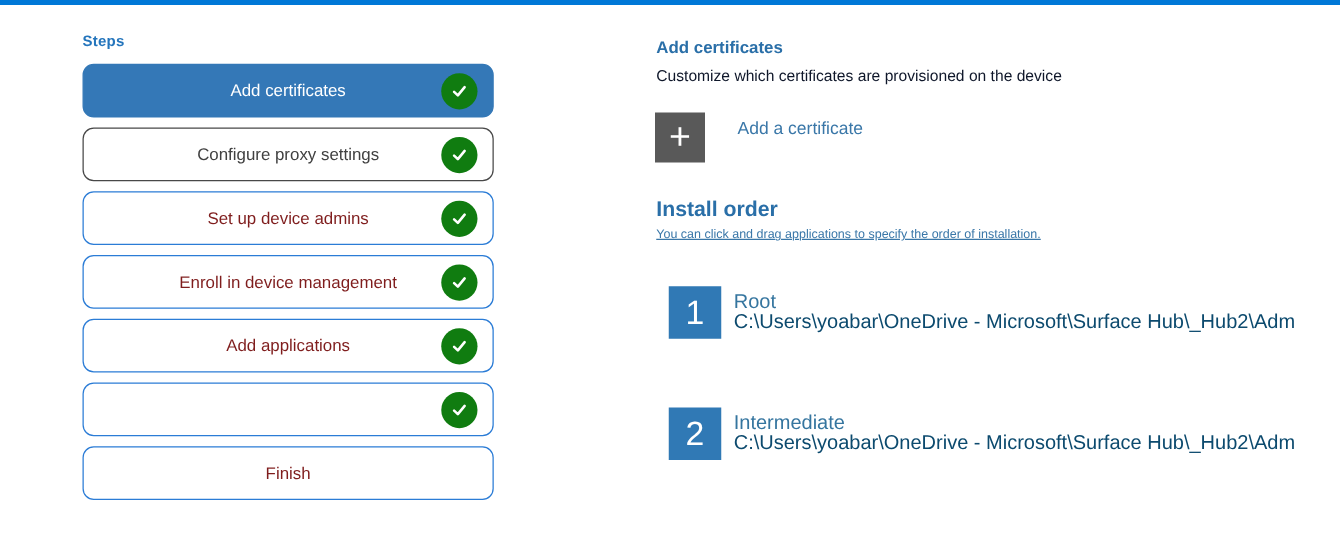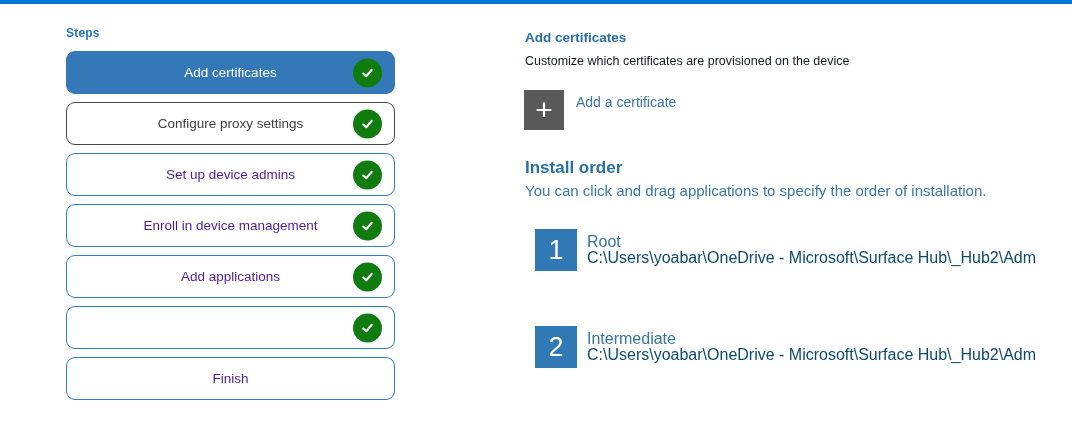--- a/index.html
+++ b/index.html
@@ -8,41 +8,41 @@
   body { position:relative; }
 
   .topbar { position:absolute; top:0; left:0; width:100%; height:4px; background:#0078d7; }
 
   
   .steps-panel { position:absolute; left:66px; top:26px; width:329px; }
   .steps-title { font-size:12px; font-weight:bold; color:#2475bc; letter-spacing:0.2px; }
   .step-list { margin-top:11px; display:flex; flex-direction:column; gap:8px; }
   .step { position:relative; height:43px; border-radius:9px; display:flex;
     align-items:center; justify-content:center; font-size:13.5px;
-    border:1px solid #2b7cd6; color:#4c1d95; background:#ffffff; cursor:pointer; }
+    border:1px solid #2b7cd6; color:#7f1d1d; background:#ffffff; cursor:pointer; }
   .step.selected { background:#3478b7; border-color:#3478b7; color:#ffffff; }
   .step.neutral { border-color:#484848; color:#414141; }
   .check { position:absolute; right:12px; top:50%; transform:translateY(-50%);
     width:29px; height:29px; border-radius:50%; background:#107c10;
     display:flex; align-items:center; justify-content:center; }
   .check svg { width:15px; height:15px; display:block; }
 
   
   .content { position:absolute; left:525px; top:0; right:0; height:100%; }
   .section-title { position:absolute; top:30px; left:0; font-size:13.5px; font-weight:bold; color:#2a6fa8; }
   .section-desc  { position:absolute; top:54px; left:0; font-size:12.5px; color:#0f172a; }
 
   .add-cert-row { position:absolute; top:90px; left:-1px; display:flex; align-items:flex-start; cursor:pointer; }
   .plus-tile { width:40px; height:40px; background:#595959; color:#ffffff;
     display:flex; align-items:center; justify-content:center;
     font-size:30px; font-weight:300; line-height:1; }
-  .add-cert-label { margin-left:12px; margin-top:4px; font-size:14px; color:#3a77a8; }
+  .add-cert-label { margin-left:26px; margin-top:4px; font-size:14px; color:#3a77a8; }
 
   .install-title { position:absolute; top:158px; left:0; font-size:17px; font-weight:bold; color:#2a6fa8; }
-  .install-desc  { position:absolute; top:182px; left:0; font-size:15px; color:#3a77a8; }
+  .install-desc  { position:absolute; top:182px; left:0; font-size:10px; color:#3a77a8;text-decoration:underline; }
 
   .install-item { position:absolute; left:10px; display:flex; align-items:flex-start; cursor:grab; }
   .install-item.pos-1 { top:229px; }
   .install-item.pos-2 { top:326px; }
   .num-tile { width:42px; height:42px; background:#3079b5; color:#ffffff;
     display:flex; align-items:center; justify-content:center; font-size:27px; }
   .item-text { margin-left:10px; margin-top:5px; font-size:16px; color:#3a77a8; line-height:16px; }
   .item-name { color:#35759f; }
   .item-path { color:#0c4a6e; white-space:nowrap; }
 </style>

